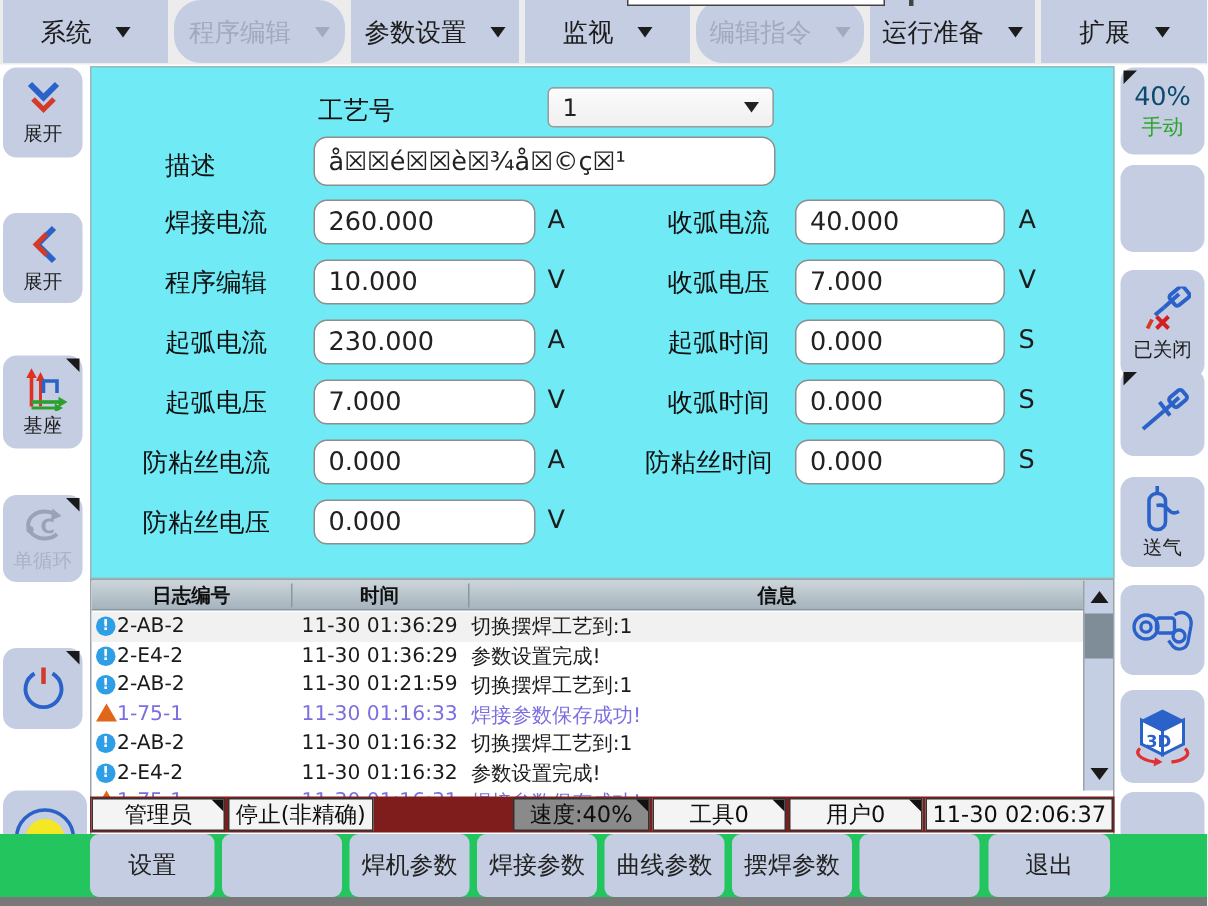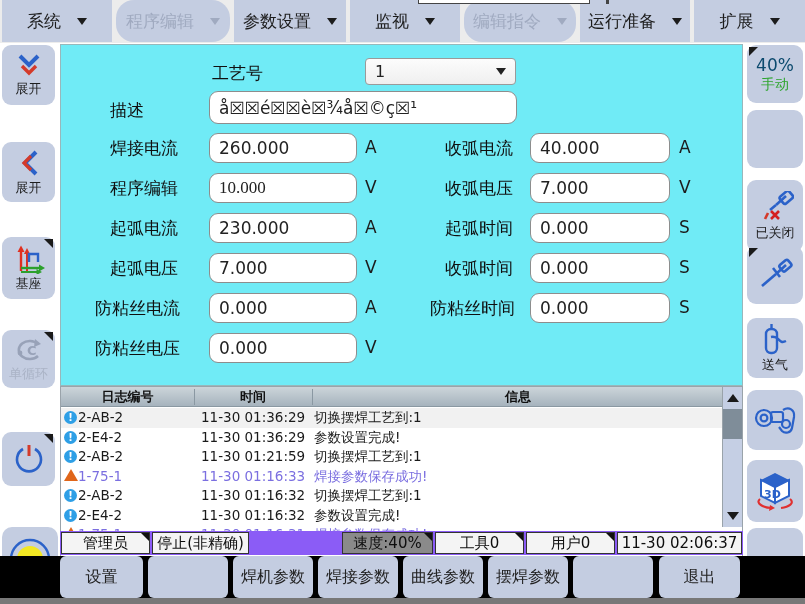--- a/index.html
+++ b/index.html
@@ -53,28 +53,28 @@
   .licon{position:absolute;left:3px;top:3px;width:13px;height:13px;border-radius:50%;background:#2e9fe6;
          color:#fff;font-size:10px;font-weight:bold;text-align:center;line-height:13px;}
   .licon.warn{background:none;border-radius:0;width:0;height:0;top:2px;
               border-left:7px solid transparent;border-right:7px solid transparent;border-bottom:12px solid #e0661a;}
   .scroll{position:absolute;right:0;top:0;width:20px;height:140px;background:#c5cfe4;border-left:1px solid #9aa3aa;}
   .sarrow{position:absolute;left:4px;width:0;height:0;border-left:6px solid transparent;border-right:6px solid transparent;}
   .sarrow.up{top:7px;border-bottom:8px solid #1a1a1a;}
   .sarrow.down{bottom:7px;border-top:8px solid #1a1a1a;}
   .sthumb{position:absolute;left:0;top:22px;width:19px;height:30px;background:#7f8d99;}
   
-  .statusbar{position:absolute;left:60px;top:531px;width:683px;height:24px;background:#8b5cf6;}
+  .statusbar{position:absolute;left:60px;top:531px;width:683px;height:24px;background:#7f1d1d;}
   .seg{position:absolute;top:1px;height:22px;background:#f4f4f4;border:1px solid #333;display:flex;
        align-items:center;justify-content:center;font-size:15px;color:#0e0e0e;white-space:nowrap;}
   .seg.green{background:#5ce05c;}
   .seg.dark{background:#8a8a8a;}
   .seg .corner-tr{border-top:8px solid #111;border-left:8px solid transparent;top:0;right:0;}
   
-  .btnrow{position:absolute;left:0;top:556px;width:805px;height:42px;background:#000000;}
+  .btnrow{position:absolute;left:0;top:556px;width:805px;height:42px;background:#22c55e;}
   .bbtn{position:absolute;top:0;height:42px;border-radius:6px;background:#c4cde1;display:flex;
         align-items:center;justify-content:center;font-size:16px;color:#222;}
   .bottom-strip{position:absolute;left:0;top:598px;width:805px;height:6px;background:#787878;}
   .record-btn{position:absolute;left:2px;top:527px;width:56px;height:64px;border-radius:10px;background:#c4cde1;
               display:flex;align-items:center;justify-content:center;}
   svg{display:block;}
 </style>
 </head>
 <body>
 
@@ -258,21 +258,21 @@
   </div>
 
   <div class="flabel" style="left:110px;top:99px">描述</div>
   <input class="finput" style="left: 209px; top: 91px; width: 308px; height: 33px;" value="å☒☒é☒☒è☒¾å☒©ç☒¹">
 
   <div class="flabel" style="left:110px;top:137px">焊接电流</div>
   <input class="finput" style="left: 209px; top: 133px; width: 148px;" value="260.000">
   <div class="funit" style="left:365px;top:137px">A</div>
 
   <div class="flabel" style="left:110px;top:177px">程序编辑</div>
-  <input class="finput" style="left: 209px; top: 173px; width: 148px; font-family: Liberation Serif, serif;" value="10.000">
+  <input class="finput" style="left: 209px; top: 173px; width: 148px;" value="10.000">
   <div class="funit" style="left:365px;top:177px">V</div>
 
   <div class="flabel" style="left:110px;top:217px">起弧电流</div>
   <input class="finput" style="left: 209px; top: 213px; width: 148px;" value="230.000">
   <div class="funit" style="left:365px;top:217px">A</div>
 
   <div class="flabel" style="left:110px;top:257px">起弧电压</div>
   <input class="finput" style="left: 209px; top: 253px; width: 148px;" value="7.000">
   <div class="funit" style="left:365px;top:257px">V</div>
 

